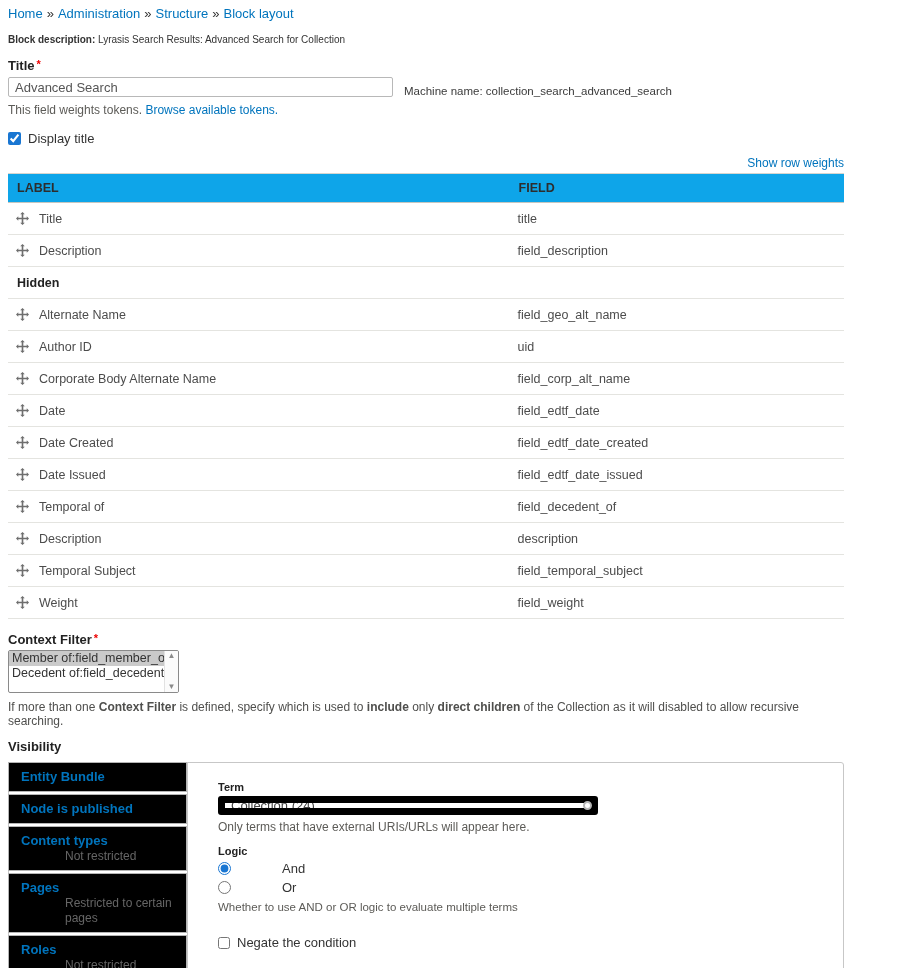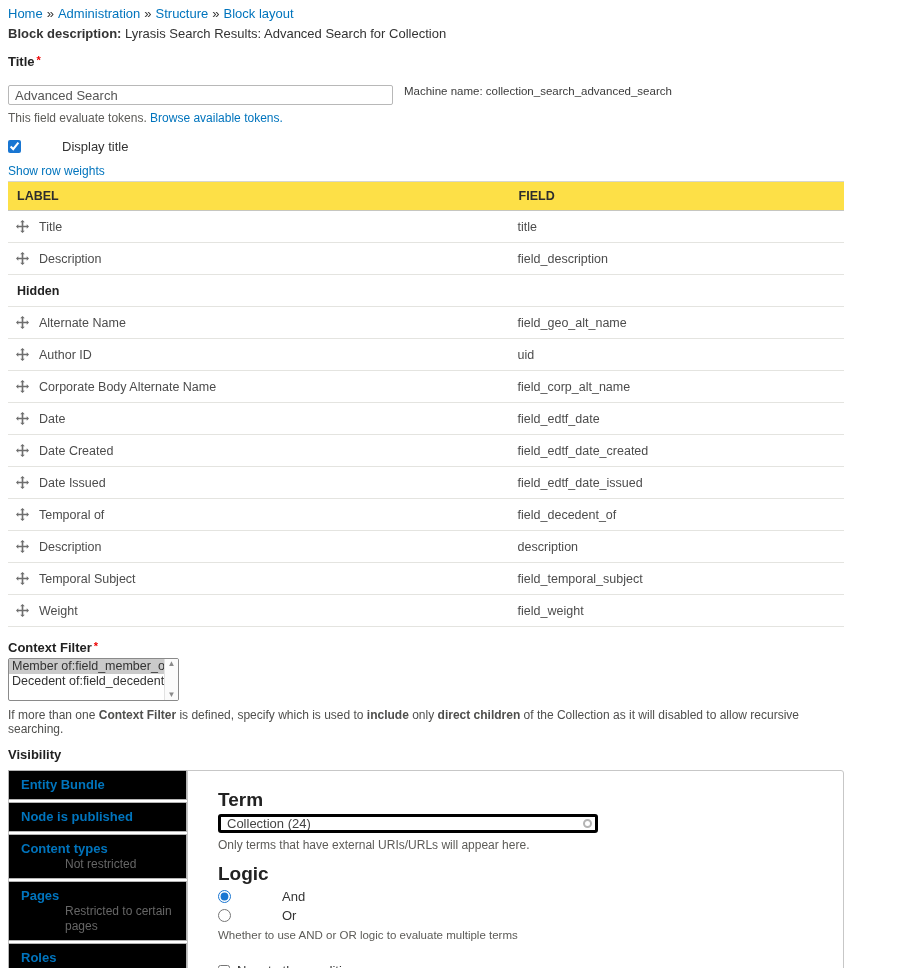--- a/index.html
+++ b/index.html
@@ -11,47 +11,47 @@
     width: 904px;
   }
   .page { width: 852px; height: 968px; overflow: hidden; padding: 4px 8px 0 8px; }
 
   
   .breadcrumb { font-size: 13px; color: #333; padding-top: 2px; }
   .breadcrumb a { color: #0074bd; text-decoration: none; }
   .breadcrumb .sep { color: #333; margin: 0 4px; }
 
   
-  .block-desc { margin-top: 5px; font-size: 13px; color: #333; }
+  .block-desc { margin-top: 13px; font-size: 10px; color: #333; }
   .block-desc b { font-weight: bold; }
 
   
   .field-label { margin-top: 13px; font-weight: bold; font-size: 13px; color: #222; }
   .req { color: #e00; font-size: 11px; vertical-align: top; margin-left: 2px; }
-  .title-row { display: flex; align-items: flex-start; margin-top: 16px; }
+  .title-row { display: flex; align-items: flex-end; margin-top: 4px; }
   .text-input {
     width: 385px; height: 20px; border: 1px solid #b8b8b8; border-radius: 2px;
     padding: 1px 6px; font-size: 13px; color: #555; background: #fff;
     font-family: "Liberation Sans", sans-serif; outline: none;
   }
   .machine-name { font-size: 11.5px; color: #3b3b3b; margin-left: 11px; }
   .tokens-help { margin-top: 6px; font-size: 12px; color: #5c5b57; }
   .tokens-help a { color: #0074bd; text-decoration: none; }
 
-  .display-title { margin-top: 14px; display: flex; align-items: center; font-size: 13px; color: #333; gap: 34px; }
+  .display-title { margin-top: 14px; display: flex; align-items: center; font-size: 13px; color: #333; }
   .display-title input { width: 13px; height: 13px; margin-right: 7px; accent-color: #1976d2; }
 
-  .row-weights { margin-top: 10px; font-size: 12px; }
+  .row-weights { margin-top: 10px; text-align: right; font-size: 12px; }
   .row-weights a { color: #0074bd; text-decoration: none; }
 
   
   table.fields { width: 100%; border-collapse: collapse; margin-top: 3px; }
   table.fields col.c-label { width: 60%; }
   table.fields th {
-    background: #fde047; text-align: left; font-size: 12.5px; font-weight: bold; color: #2d2d2d;
+    background: #0ea5e9; text-align: left; font-size: 12.5px; font-weight: bold; color: #2d2d2d;
     padding: 7px 8px 7px 9px; border-top: 1px solid #d6d6d0; border-bottom: 1px solid #c6c6c0;
     height: 29px;
   }
   table.fields td {
     border-bottom: 1px solid #e4e4e0; height: 32px; font-size: 12.5px; color: #4c4c4c;
     padding: 0 8px; vertical-align: middle;
   }
   td.label-cell { padding-left: 8px; }
   td.label-cell .cellwrap { display: flex; align-items: center; }
   .drag {
@@ -90,24 +90,24 @@
   .vtab {
     border: 1px solid #b4b4b4; background: #000000; margin-bottom: 2px;
     padding: 6px 12px; cursor: pointer;
   }
   .vtab .vtab-title { color: #0074bd; font-weight: bold; font-size: 13px; line-height: 16px; }
   .vtab .vtab-summary { color: #666; font-size: 12px; line-height: 15px; margin-left: 44px; }
   .vtab.active { background: #fff; border-right: none; width: 181px; padding: 9px 12px; }
   .vtab.active .vtab-title { color: #222; }
   .vtab-divider { position: absolute; left: 178px; top: 0; bottom: 0; width: 1px; background: #c7c7c7; }
   .vpane { position: absolute; left: 209px; top: 18px; right: 8px; }
-  .vpane .pane-label { font-weight: bold; color: #222; font-size: 19px; }
+  .vpane .pane-label { font-weight: bold; color: #222; font-size: 11px; }
   .term-wrap { position: relative; width: 380px; margin-top: 3px; }
   .term-input {
-    width: 380px; height: 19px; border: 3px solid #000000; border-radius: 3px;
+    width: 380px; height: 19px; border: 7px solid #000000; border-radius: 3px;
     padding: 1px 22px 1px 6px; font-size: 13px; color: #444; outline: none;
     font-family: "Liberation Sans", sans-serif;
   }
   .autocomplete-circle {
     position: absolute; right: 6px; top: 5px; width: 9px; height: 9px;
     border: 2px solid #b5b5b5; border-radius: 50%;
   }
   .pane-help { margin-top: 5px; font-size: 12px; color: #5c5b57; }
   .logic-label { margin-top: 11px; }
   .radio-row { display: flex; align-items: center; margin-top: 4px; font-size: 13px; color: #333; gap: 44px; }
@@ -129,21 +129,21 @@
   </div>
 
   <div class="field-label">
     <span>Title</span><span class="req">*</span>
   </div>
   <div class="title-row">
     <input class="text-input" type="text" value="Advanced Search" style="">
     <span class="machine-name">Machine name: collection_search_advanced_search</span>
   </div>
   <div class="tokens-help">
-    <span>This field evaluate tokens. </span><a href="#">Browse available tokens.</a>
+    <span>This field weights tokens. </span><a href="#">Browse available tokens.</a>
   </div>
 
   <label class="display-title">
     <input type="checkbox" id="display-title-cb" checked="" style="">
     <span>Display title</span>
   </label>
 
   <div class="row-weights">
     <a href="#">Show row weights</a>
   </div>

